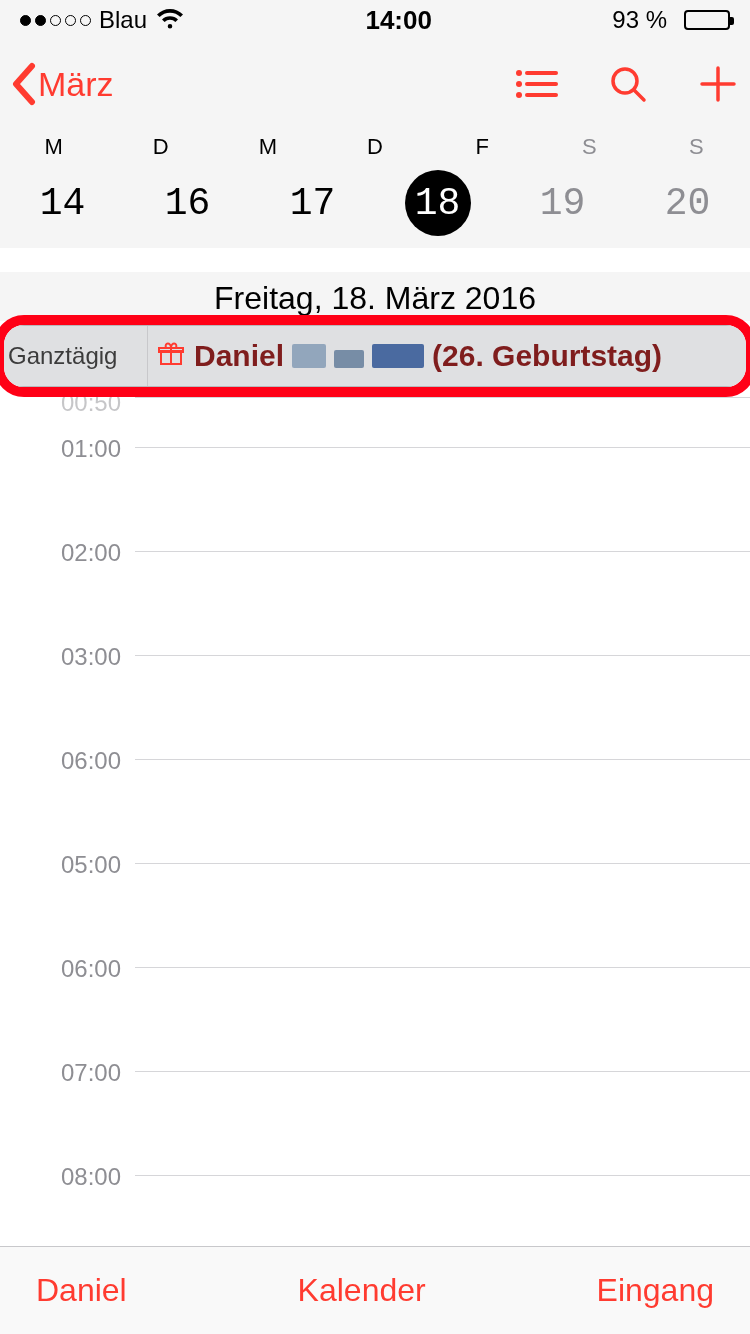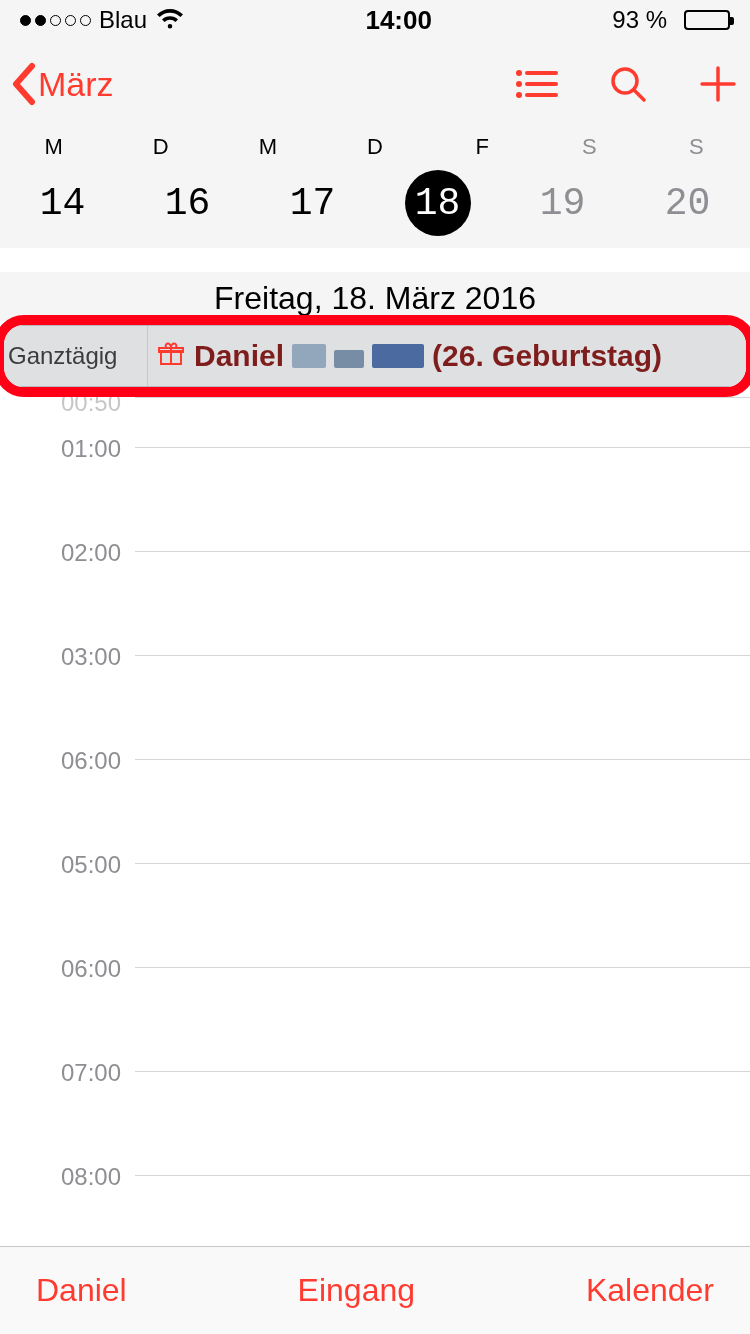--- a/index.html
+++ b/index.html
@@ -341,15 +341,15 @@
       <div class="hour-line"></div>
     </div>
     <div class="hour-row">
       <div class="hour-label">08:00</div>
       <div class="hour-line"></div>
     </div>
   </div>
 
 <div class="toolbar">
   <span class="toolbar-btn">Daniel</span>
+  <span class="toolbar-btn">Kalender</span>
   <span class="toolbar-btn">Eingang</span>
-  <span class="toolbar-btn">Kalender</span>
 </div>
 
 </body></html>

